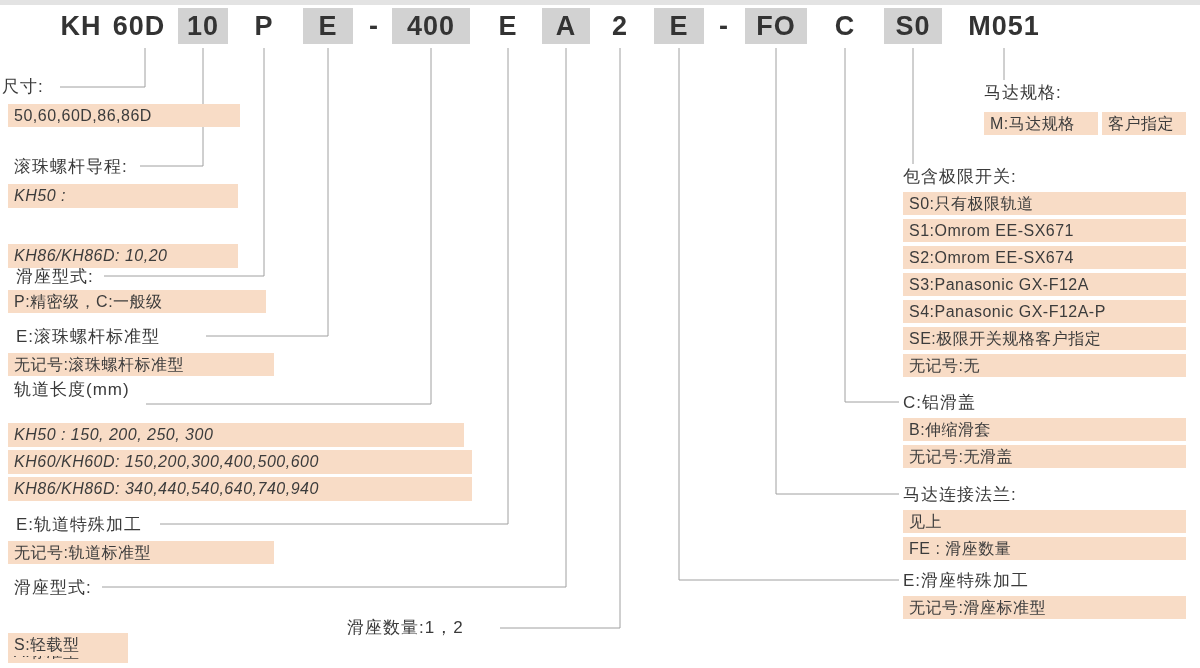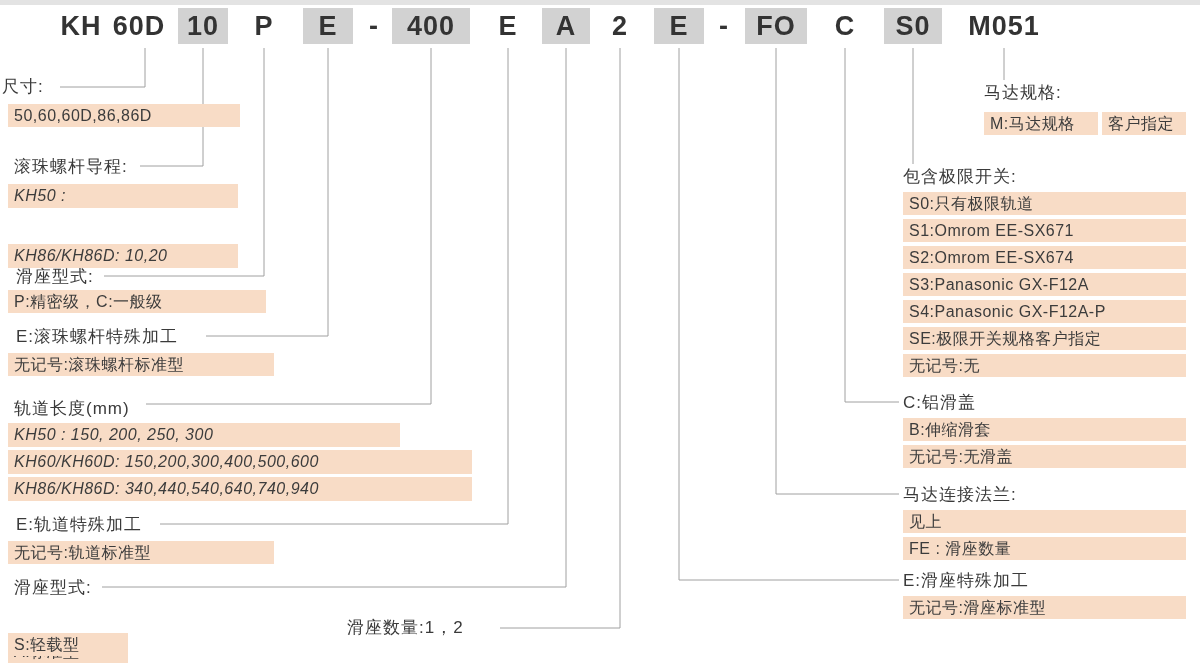--- a/index.html
+++ b/index.html
@@ -98,25 +98,25 @@
   <div class="gtitle" style="left:2px;top:76px">尺寸:</div>
   <div class="opt" style="left:8px;top:104px;width:232px">50,60,60D,86,86D</div>
 
   <div class="gtitle" style="left:14px;top:156px">滚珠螺杆导程:</div>
   <div class="opt h24" style="left:8px;top:184px;width:230px">KH50 :</div>
   <div class="opt h24" style="left:8px;top:244px;width:230px">KH86/KH86D: 10,20</div>
 
   <div class="gtitle" style="left:16px;top:266px">滑座型式:</div>
   <div class="opt" style="left:8px;top:290px;width:258px">P:精密级，C:一般级</div>
 
-  <div class="gtitle" style="left:16px;top:326px">E:滚珠螺杆特殊加工</div>
+  <div class="gtitle" style="left:16px;top:326px">E:滚珠螺杆标准型</div>
   <div class="opt" style="left:8px;top:353px;width:266px">无记号:滚珠螺杆标准型</div>
 
-  <div class="gtitle" style="left:14px;top:398px">轨道长度(mm)</div>
-  <div class="opt h24" style="left:8px;top:423px;width:392px">KH50 : 150, 200, 250, 300</div>
+  <div class="gtitle" style="left:14px;top:379px">轨道长度(mm)</div>
+  <div class="opt h24" style="left:8px;top:423px;width:456px">KH50 : 150, 200, 250, 300</div>
   <div class="opt h24" style="left:8px;top:450px;width:464px">KH60/KH60D: 150,200,300,400,500,600</div>
   <div class="opt h24" style="left:8px;top:477px;width:464px">KH86/KH86D: 340,440,540,640,740,940</div>
 
   <div class="gtitle" style="left:16px;top:514px">E:轨道特殊加工</div>
   <div class="opt" style="left:8px;top:541px;width:266px">无记号:轨道标准型</div>
 
   <div class="gtitle" style="left:14px;top:577px">滑座型式:</div>
   <div class="opt" style="left:8px;top:640px;width:120px">A:标准型</div>
   <div class="opt" style="left:8px;top:633px;width:120px">S:轻载型</div>
 

